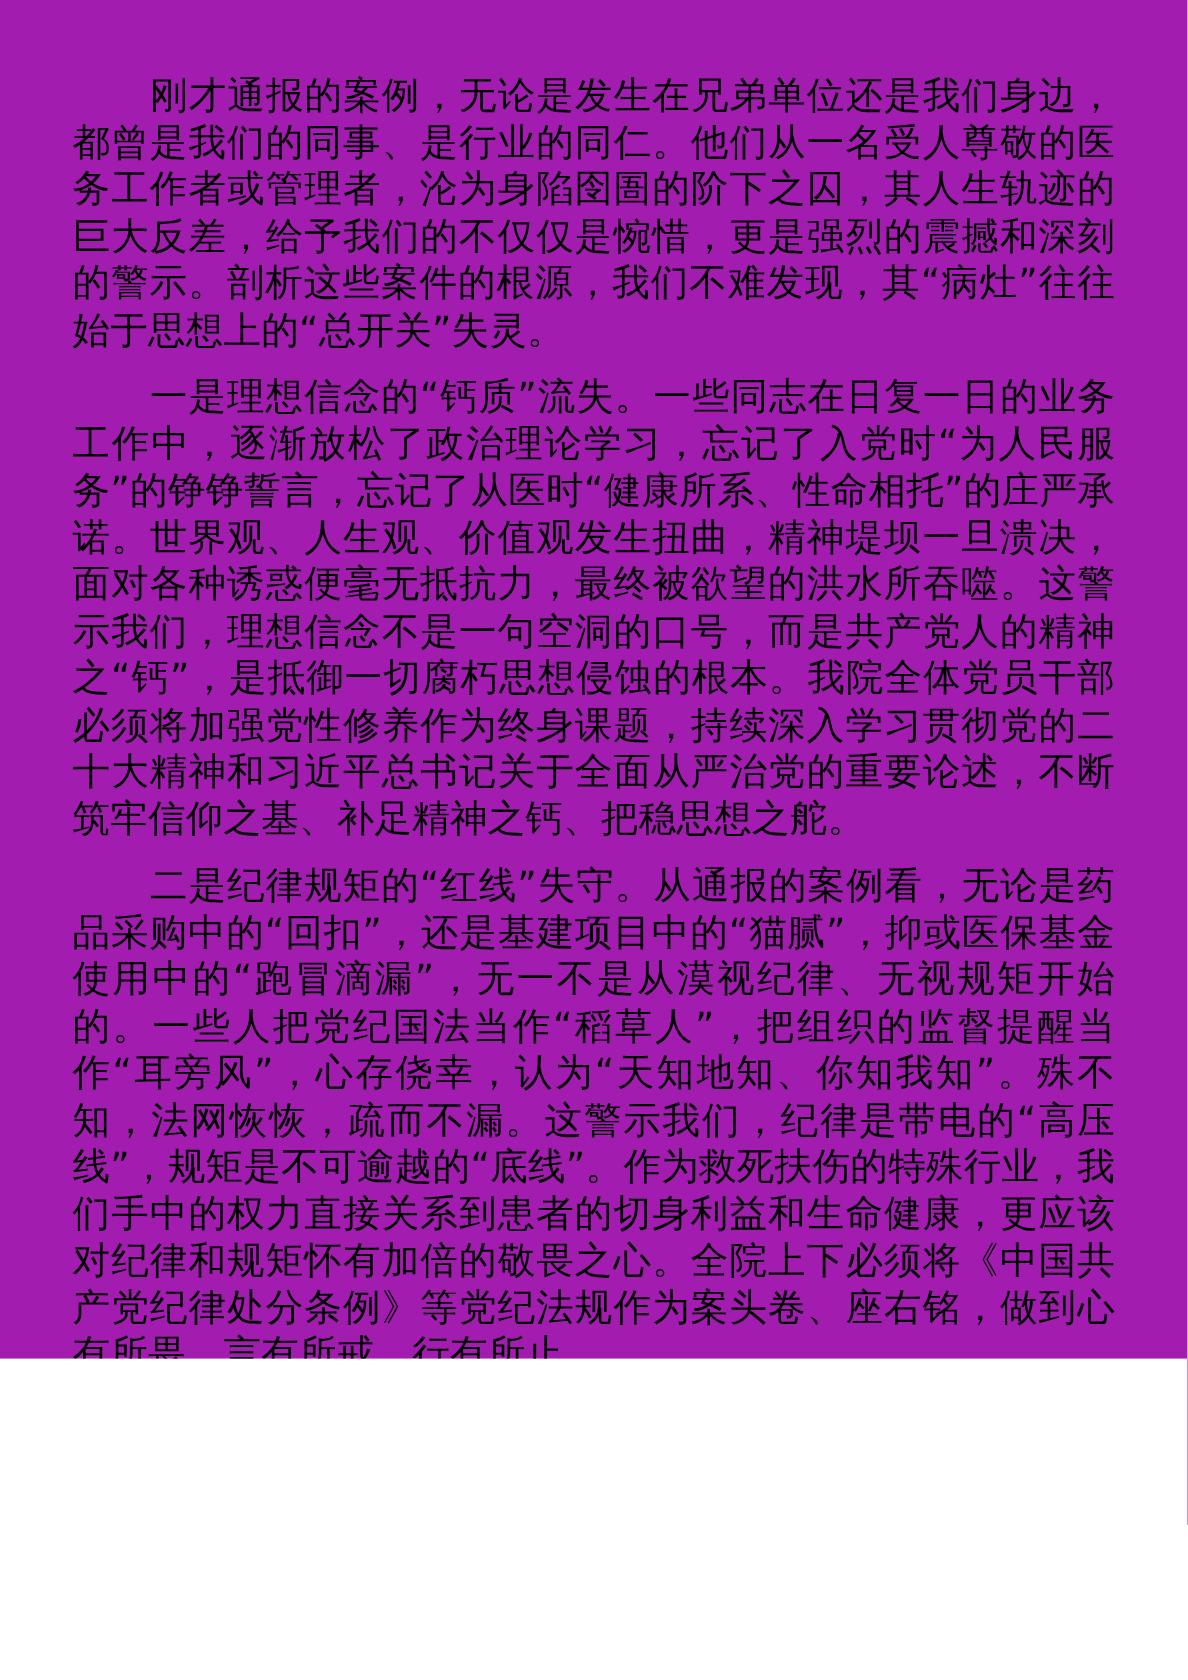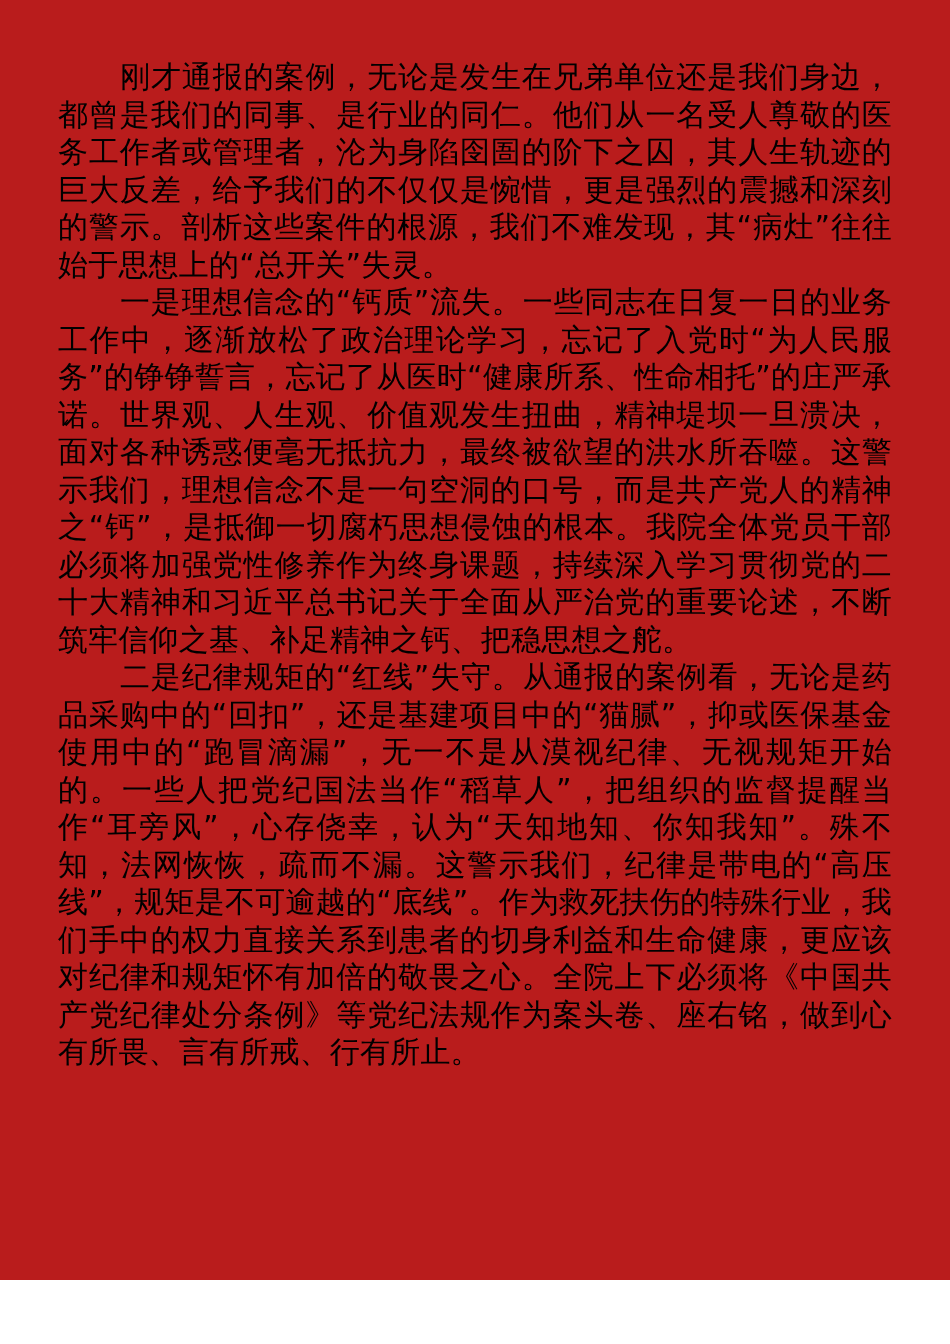--- a/index.html
+++ b/index.html
@@ -7,22 +7,22 @@
     margin: 0;
     padding: 0;
     background: #ffffff;
   }
   body {
     font-family: "DejaVu Sans", "Liberation Sans", sans-serif;
   }
   .page {
     position: relative;
     width: 950px;
-    height: 1280px;
-    background: #b91c1c;
+    height: 1087px;
+    background: #a21caf;
     overflow: hidden;
     box-sizing: border-box;
     padding-left: 28px;
   }
   .page-body {
     position: absolute;
     left: 58px;
     top: 58px;
     width: 834px;
   }
@@ -33,21 +33,21 @@
     color: #000000;
     text-align: justify;
     text-justify: inter-character;
     text-indent: 62px;
     letter-spacing: 0.2px;
     word-break: break-all;
     -webkit-hyphens: none;
     hyphens: none;
   }
   .para + .para {
-    margin-top: 0px;
+    margin-top: 16px;
   }
 </style>
 </head>
 <body>
 
 <div class="page">
   <div class="page-body">
 
     <p class="para">刚才通报的案例，无论是发生在兄弟单位还是我们身边，都曾是我们的同事、是行业的同仁。他们从一名受人尊敬的医务工作者或管理者，沦为身陷囹圄的阶下之囚，其人生轨迹的巨大反差，给予我们的不仅仅是惋惜，更是强烈的震撼和深刻的警示。剖析这些案件的根源，我们不难发现，其“病灶”往往始于思想上的“总开关”失灵。</p>
 

